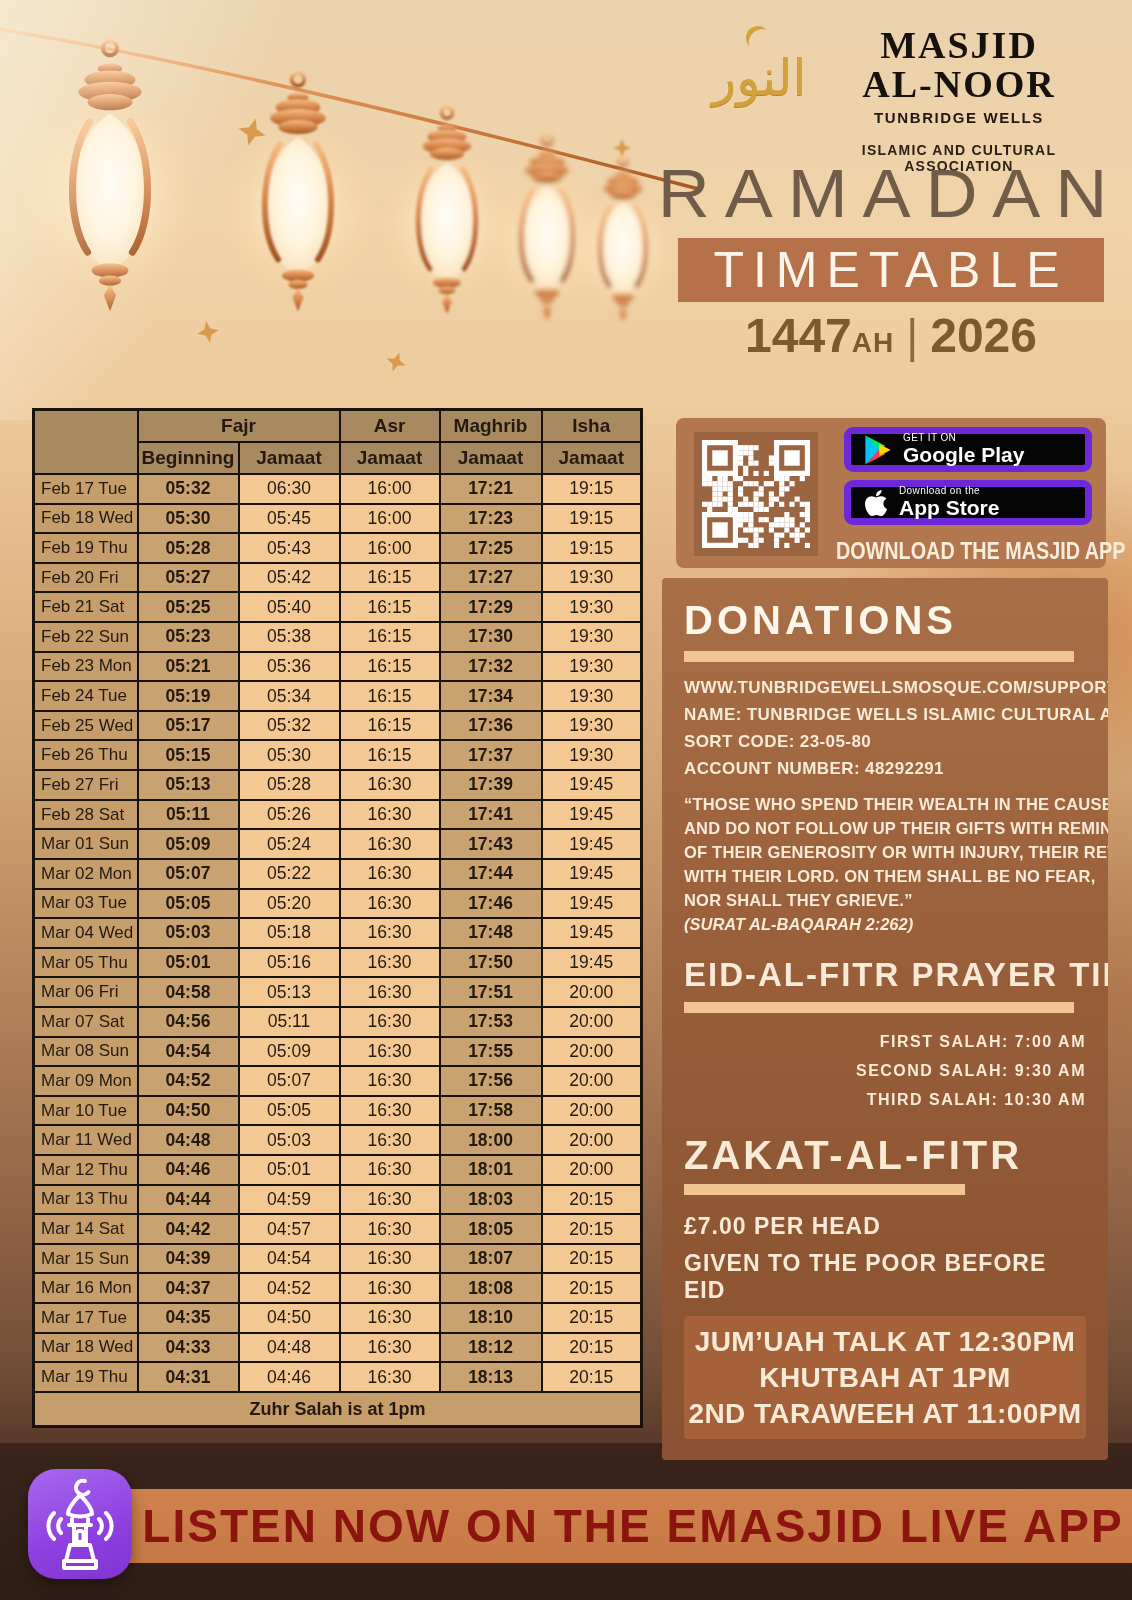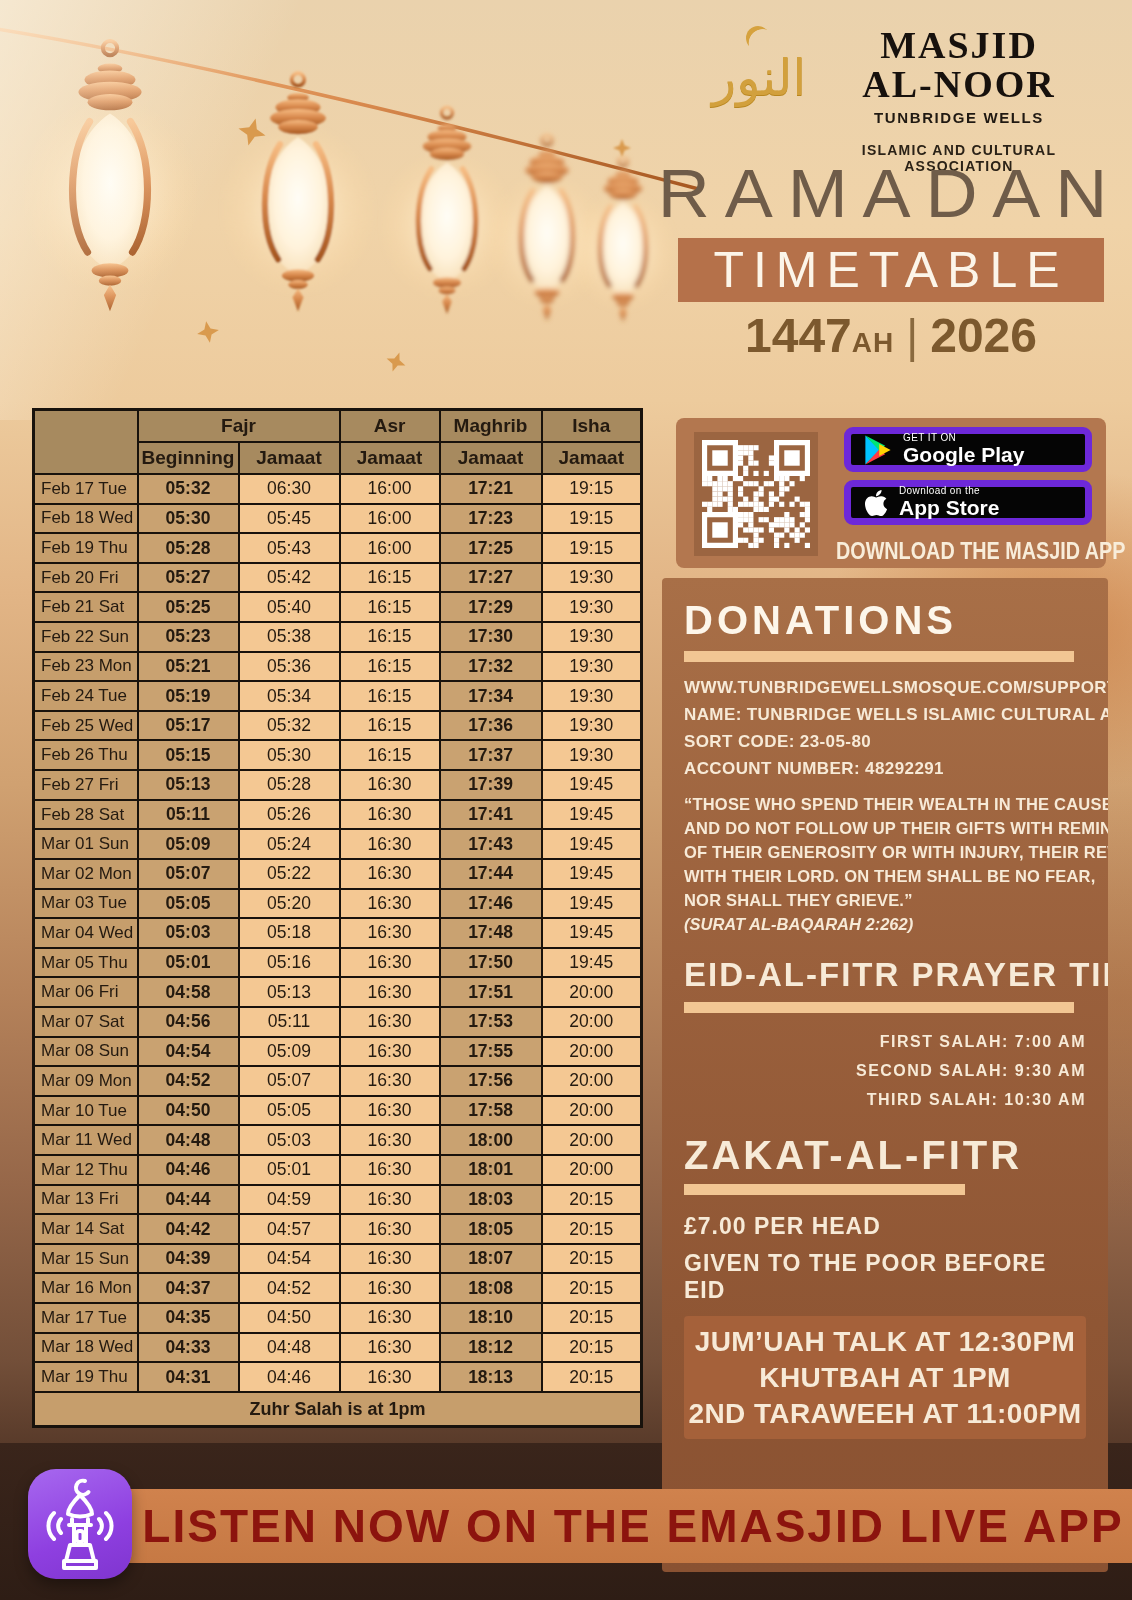--- a/index.html
+++ b/index.html
@@ -64,21 +64,21 @@
   .badges{position:absolute;left:168px;top:9px;width:248px;}
   .badge{height:45px;background:#050505;border-radius:9px;border:7px solid #6d28d9;
     display:flex;align-items:center;padding:0 12px;color:#fff;margin-bottom:8px;box-sizing:border-box;}
   .badge .txt{margin-left:10px;line-height:1.05;}
   .badge .small{font-size:10px;letter-spacing:.4px;display:block;}
   .badge .big{font-size:21px;font-weight:bold;display:block;}
   .app-caption{position:absolute;left:160px;top:120px;width:270px;white-space:nowrap;
     font-size:23px;font-weight:bold;color:#f8edda;transform:scaleX(.86);transform-origin:left;}
 
   
-  .info-panel{position:absolute;left:662px;top:578px;width:446px;height:994px;
+  .info-panel{position:absolute;left:662px;top:578px;width:446px;height:882px;
     background:linear-gradient(180deg,#a86f47 0%,#9a603c 40%,#8f5634 75%,#8a5232 100%);
     border-radius:4px;padding:20px 22px;box-sizing:border-box;color:#f7ead7;overflow:hidden;}
   .h-don{font-size:40px;letter-spacing:4px;font-weight:bold;color:#fdf6ea;margin:0;}
   .rule{height:11px;background:#f2c693;margin:8px 0 16px;width:97%;}
   .don-line{font-size:17px;font-weight:bold;letter-spacing:.4px;margin:7px 0;white-space:nowrap;}
   .quote{margin-top:16px;}
   .quote .quote-line{font-size:16.5px;font-weight:bold;letter-spacing:.2px;margin:5px 0;white-space:nowrap;}
   .quote-src{font-size:16.5px;font-style:italic;font-weight:bold;margin-top:5px;}
   .h-eid{font-size:33px;letter-spacing:2px;font-weight:bold;margin:22px 0 0;white-space:nowrap;}
   .eid-rule{margin:8px 0 20px;}
@@ -395,21 +395,21 @@
         </tr>
         <tr>
           <td class="c-date">Mar 12 Thu</td>
           <td class="c-tan">04:46</td>
           <td class="c-light">05:01</td>
           <td class="c-light">16:30</td>
           <td class="c-tan">18:01</td>
           <td class="c-light">20:00</td>
         </tr>
         <tr>
-          <td class="c-date">Mar 13 Fri</td>
+          <td class="c-date">Mar 13 Thu</td>
           <td class="c-tan">04:44</td>
           <td class="c-light">04:59</td>
           <td class="c-light">16:30</td>
           <td class="c-tan">18:03</td>
           <td class="c-light">20:15</td>
         </tr>
         <tr>
           <td class="c-date">Mar 14 Sat</td>
           <td class="c-tan">04:42</td>
           <td class="c-light">04:57</td>

